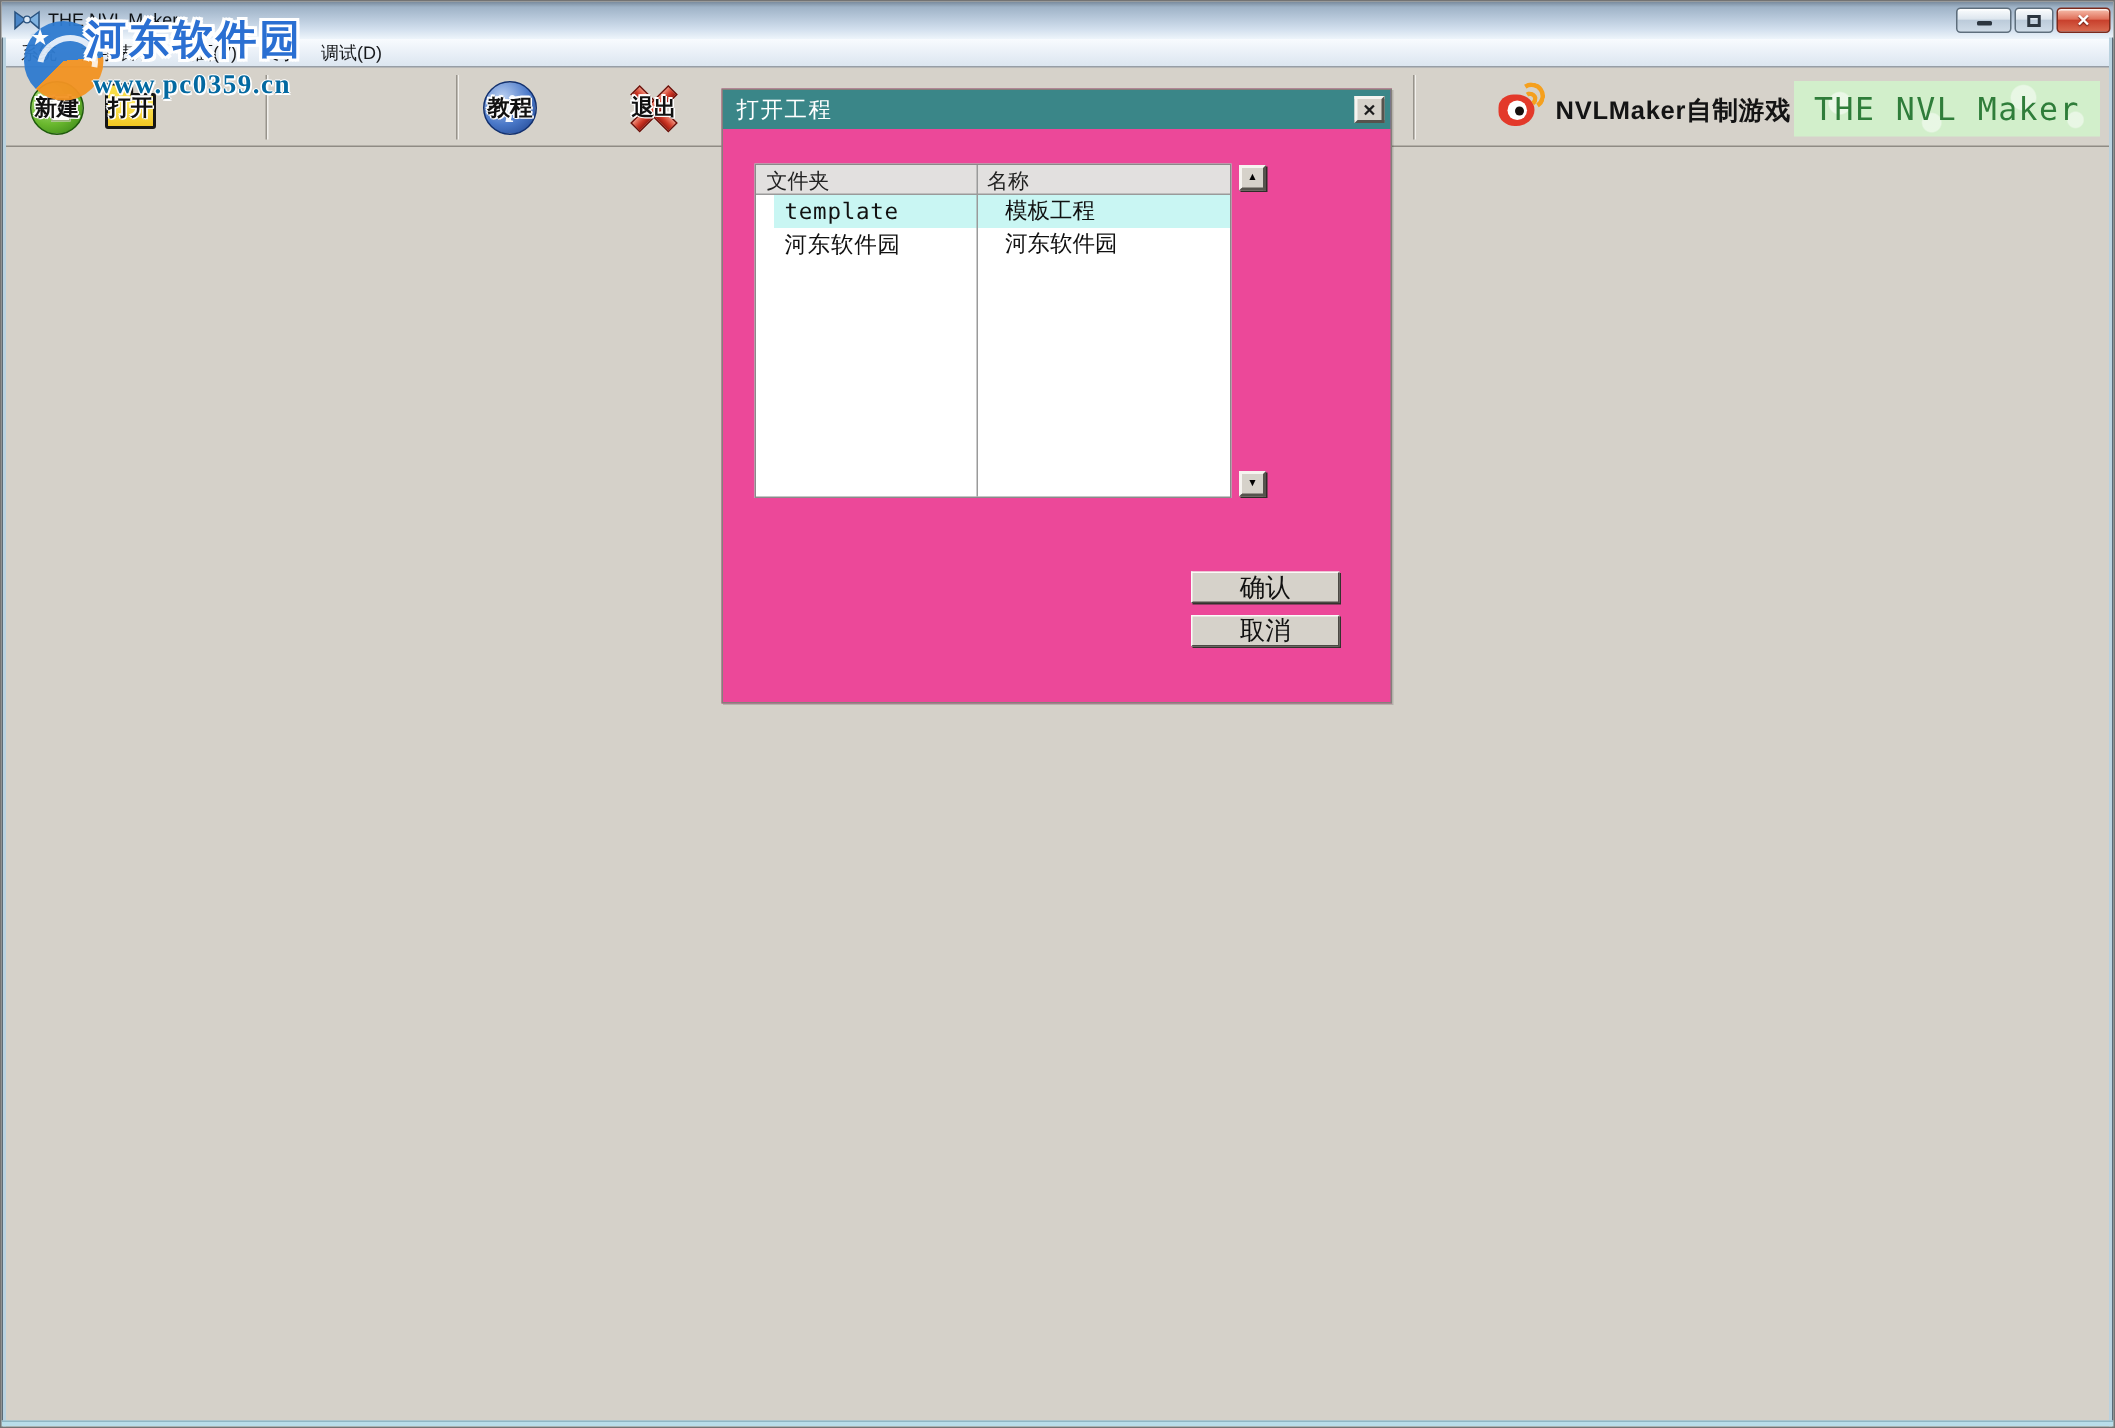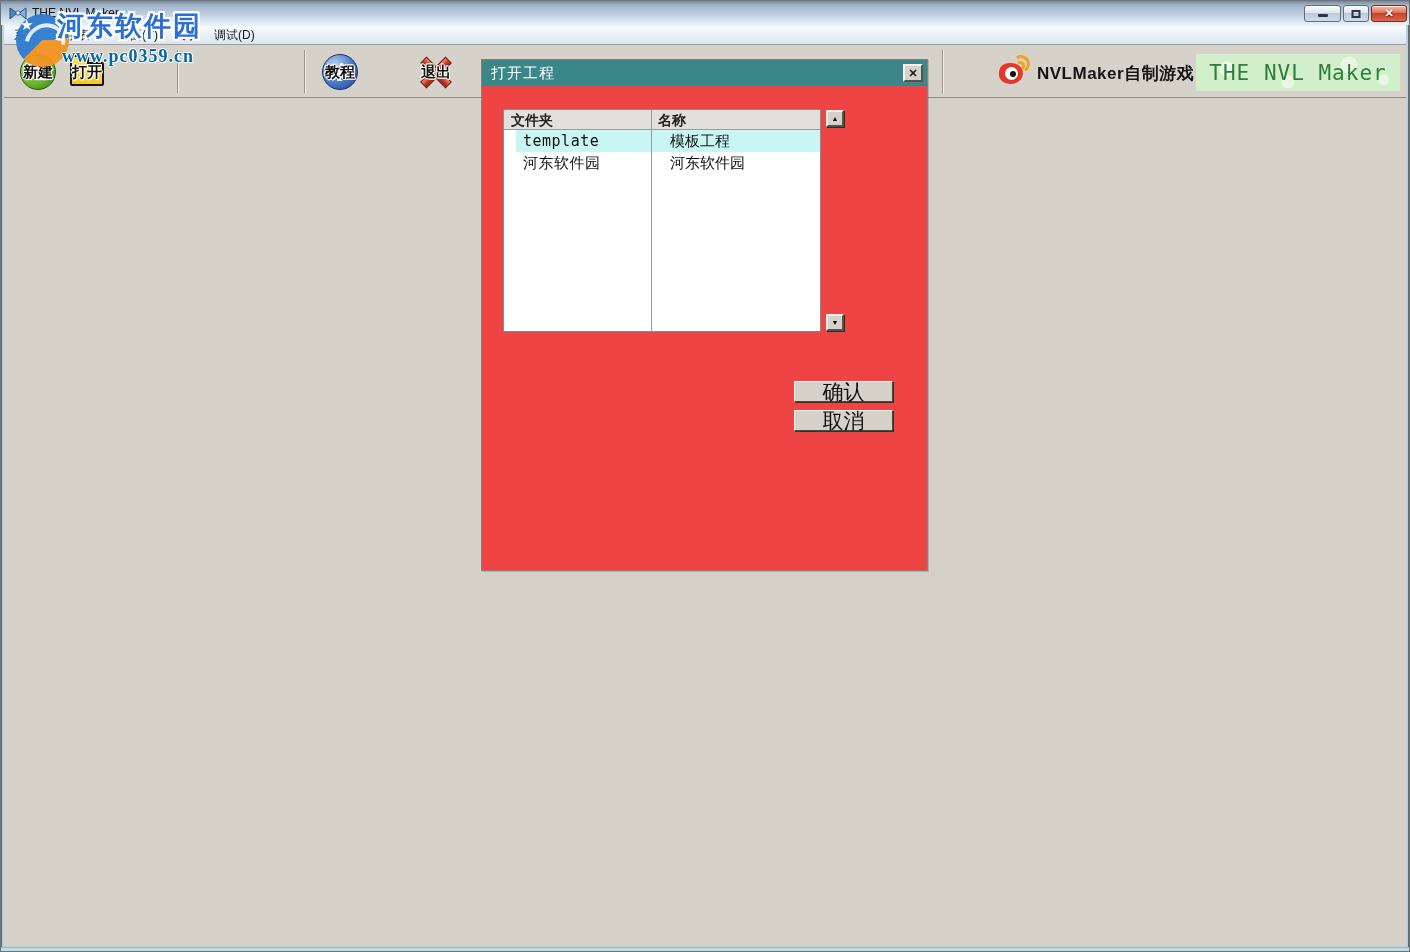--- a/index.html
+++ b/index.html
@@ -105,51 +105,51 @@
         transform:rotate(-35deg); }
   .wm-star { position:absolute; left:4px; top:2px; font-size:15px; color:#fff; text-shadow:0 0 2px #2f7bd0; }
   .wm-name { position:absolute; left:56px; top:7px; font-size:27px; font-weight:bold; color:#2a6fd2;
         letter-spacing:2px; white-space:nowrap;
         text-shadow:-2px 0 0 #fff,2px 0 0 #fff,0 -2px 0 #fff,0 2px 0 #fff,2px 2px 0 #fff,-2px -2px 0 #fff,2px -2px 0 #fff,-2px 2px 0 #fff; }
   .wm-url { position:absolute; left:61px; top:45px; font-family:"Liberation Serif", serif; font-size:18px;
         font-weight:bold; color:#0369a1; letter-spacing:1px; white-space:nowrap;
         text-shadow:-1px 0 0 #fff,1px 0 0 #fff,0 -1px 0 #fff,0 1px 0 #fff,1px 1px 0 #fff; }
 
   
-  .dialog { position:absolute; left:480px; top:58px; width:447px; height:512px; z-index:100;
-        background:#ef4444; border:1px solid #84807a; box-shadow:1px 1px 0 rgba(0,0,0,.15); }
+  .dialog { position:absolute; left:480px; top:58px; width:447px; height:410px; z-index:100;
+        background:#ec4899; border:1px solid #84807a; box-shadow:1px 1px 0 rgba(0,0,0,.15); }
   .dlg-titlebar { position:absolute; left:0; top:0; right:0; height:26px; background:#3a8688;
         display:flex; align-items:center; padding-left:9px; }
   .dlg-title { font-size:15px; color:#fff; letter-spacing:1px; }
   .dlg-close { position:absolute; right:4px; top:4px; width:20px; height:18px; background:#d6d2ca;
         border:2px solid; border-color:#f6f4f0 #56534d #56534d #f6f4f0; cursor:pointer;
         display:flex; align-items:center; justify-content:center; font-size:11px; font-weight:bold; color:#1c1c1c; }
 
   .dlg-table { position:absolute; left:21px; top:49px; width:318px; height:223px; background:#fff;
         border:1px solid #8a8a8a; }
   .col-divider { position:absolute; left:147px; top:0; bottom:0; width:1px; background:#9a9a9a; z-index:3; }
   .t-header { position:relative; display:flex; height:20px; background:#e2e0df; border-bottom:1px solid #9a9a9a; }
-  .t-hcell { font-size:14px; color:#222; padding-left:7px; line-height:20px;font-weight:bold; }
+  .t-hcell { font-size:14px; color:#222; padding-left:7px; line-height:20px; }
   .t-hcell.c1 { width:147px; } .t-hcell.c2 { flex:1; }
   .t-row { position:relative; display:flex; height:22px; cursor:pointer;margin-left:12px; }
   .t-row.selected { background:#c9f6f3; }
   .t-cell { font-size:15px; color:#111; padding-left:7px; line-height:22px; overflow:hidden; white-space:nowrap; }
   .t-cell.c1 { width:147px; font-family:"DejaVu Sans Mono", monospace; letter-spacing:.5px; }
   .t-cell.c2 { flex:1; }
 
   .scrollbtn { position:absolute; width:18px; height:17px; background:#d6d2ca;
         border:2px solid; border-color:#f6f4f0 #56534d #56534d #f6f4f0;
         box-shadow:1px 1px 0 #2e2c28; display:flex; align-items:center; justify-content:center;
         font-size:7px; color:#000; cursor:pointer; }
   .scroll-up { left:344px; top:50px; }
   .scroll-down { left:344px; top:254px; }
 
   .dlg-btn { position:absolute; left:312px; width:99px; height:21px; background:#d6d2ca;
         border:1px solid; border-color:#fbfaf8 #4c4944 #4c4944 #fbfaf8;
-        box-shadow:1px 1px 0 #34322e; font-size:21px; color:#111; text-align:center; line-height:19px; cursor:pointer; }
+        box-shadow:1px 1px 0 #34322e; font-size:17px; color:#111; text-align:center; line-height:19px; cursor:pointer; }
   .btn-confirm { top:321px; } .btn-cancel { top:350px; }
 </style>
 </head>
 <body>
 
 <div class="window">
 
   <div class="titlebar">
     <svg class="app-icon" viewBox="0 0 18 15">
       <path d="M1 2 L8 7 L1 13 Z" fill="#4a86c8" stroke="#28517e" stroke-width="1"></path>

